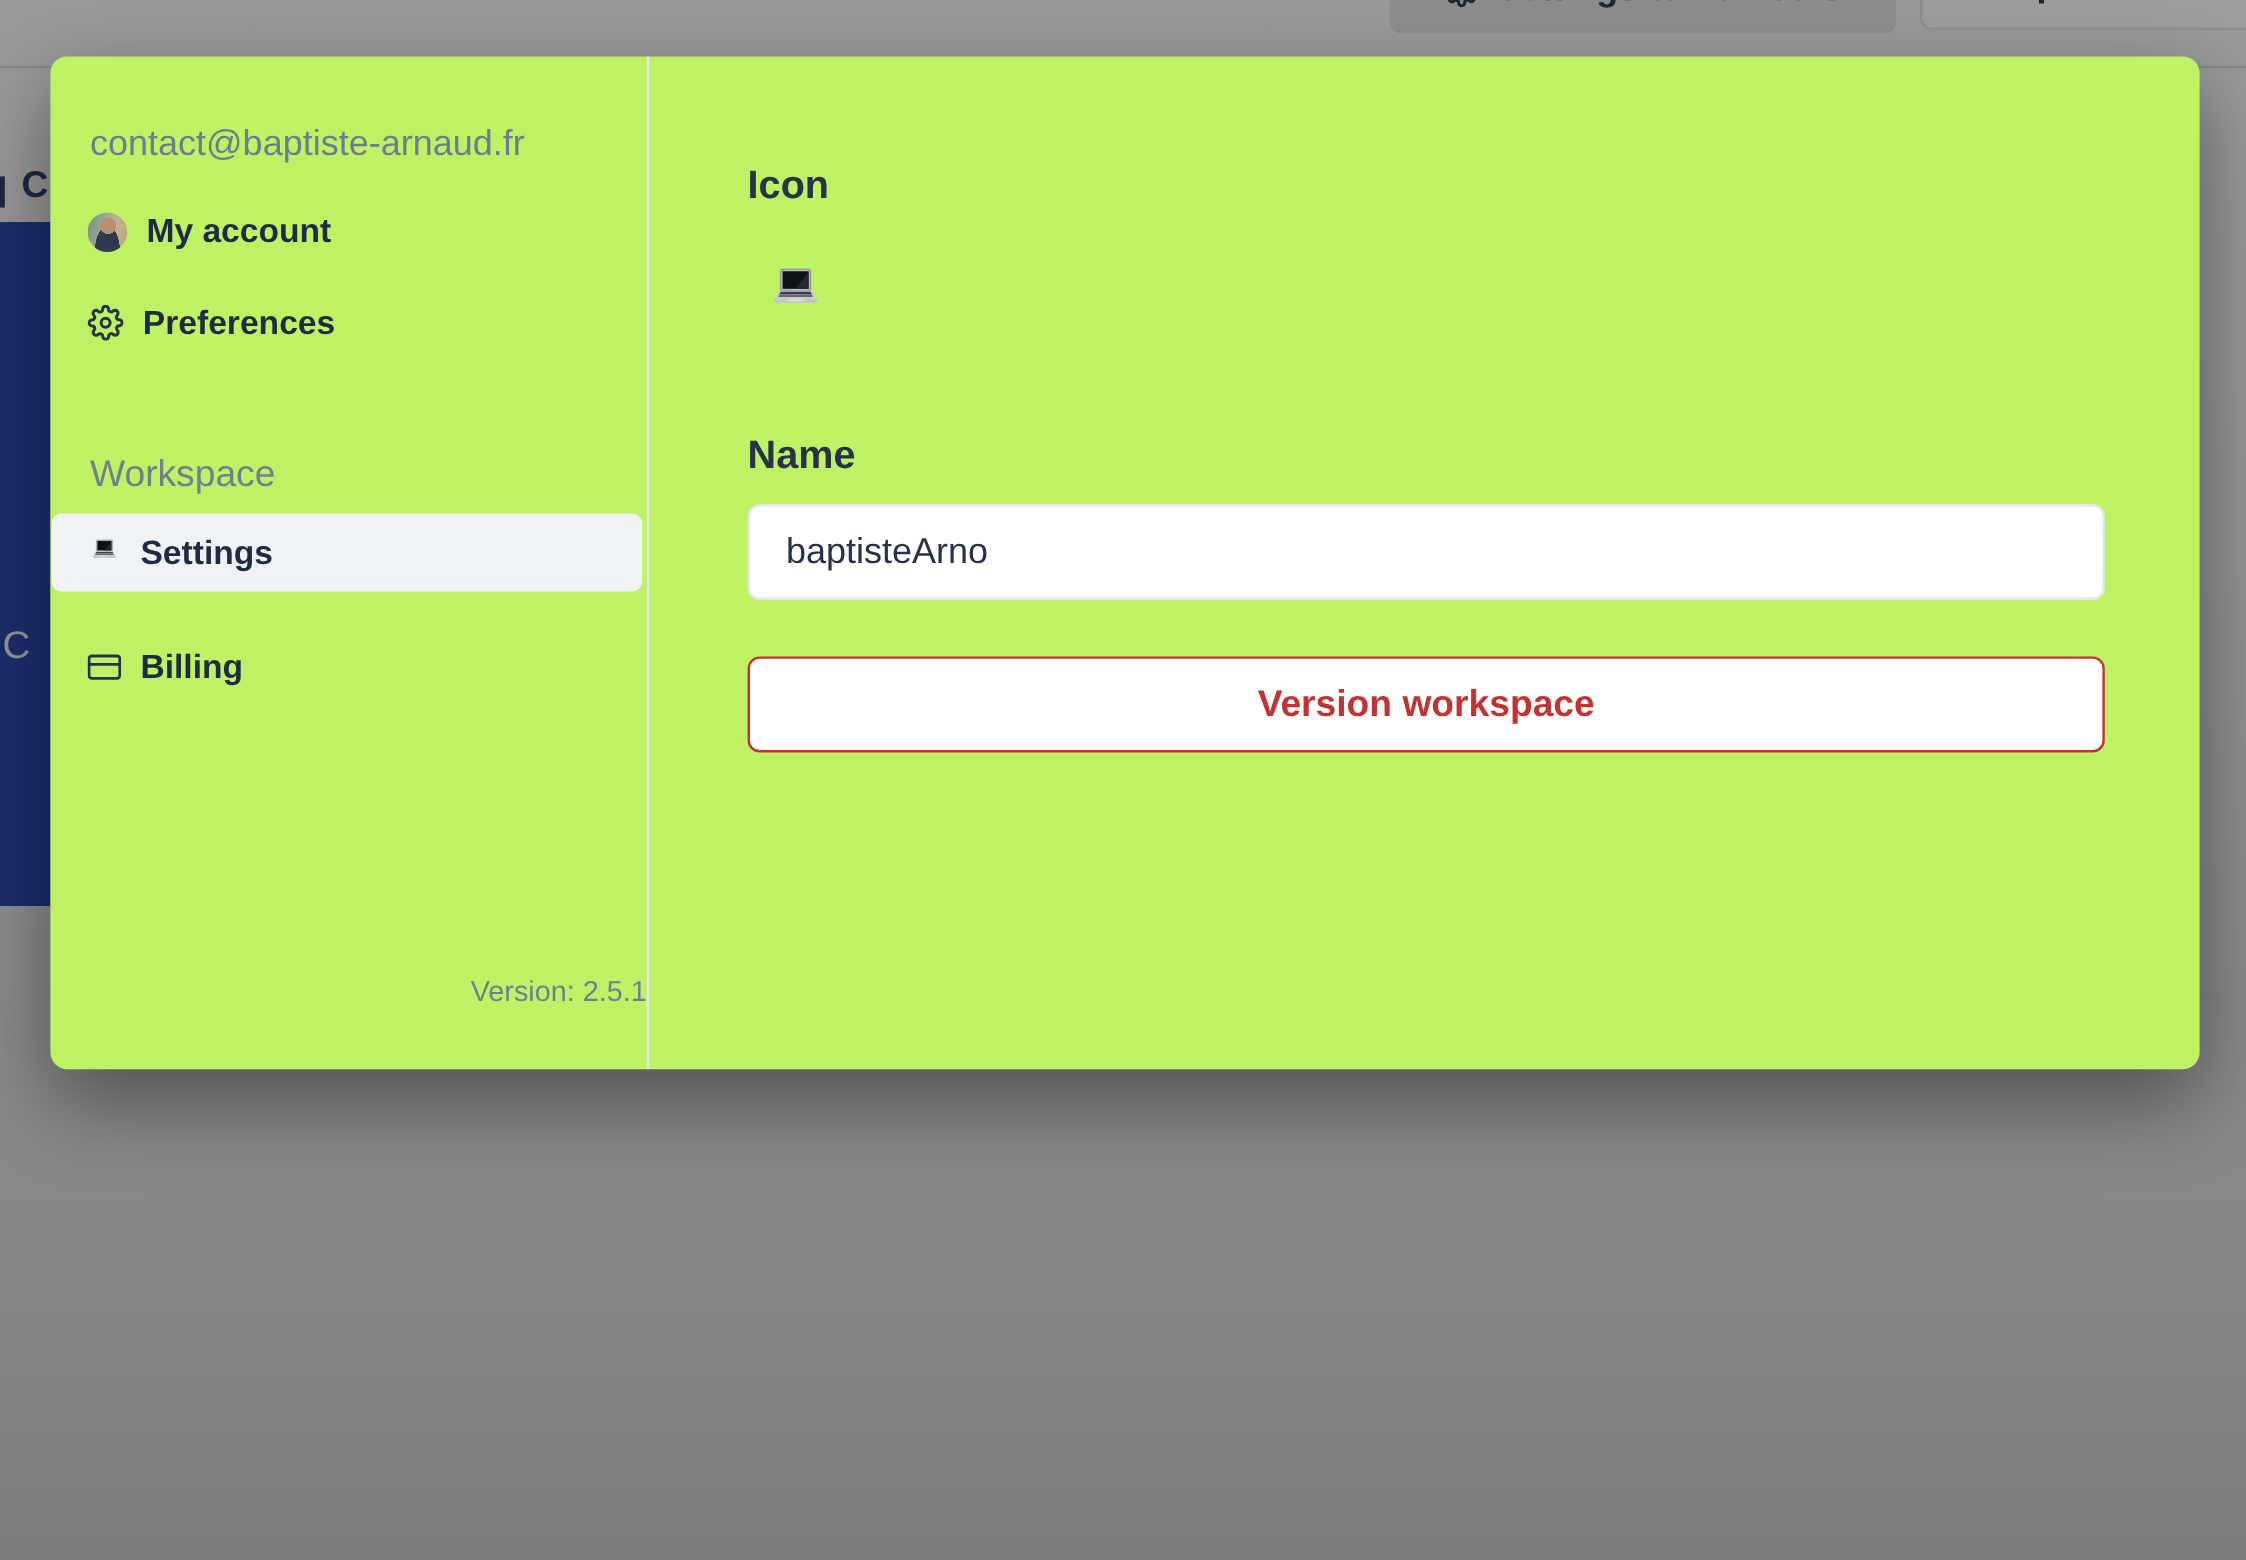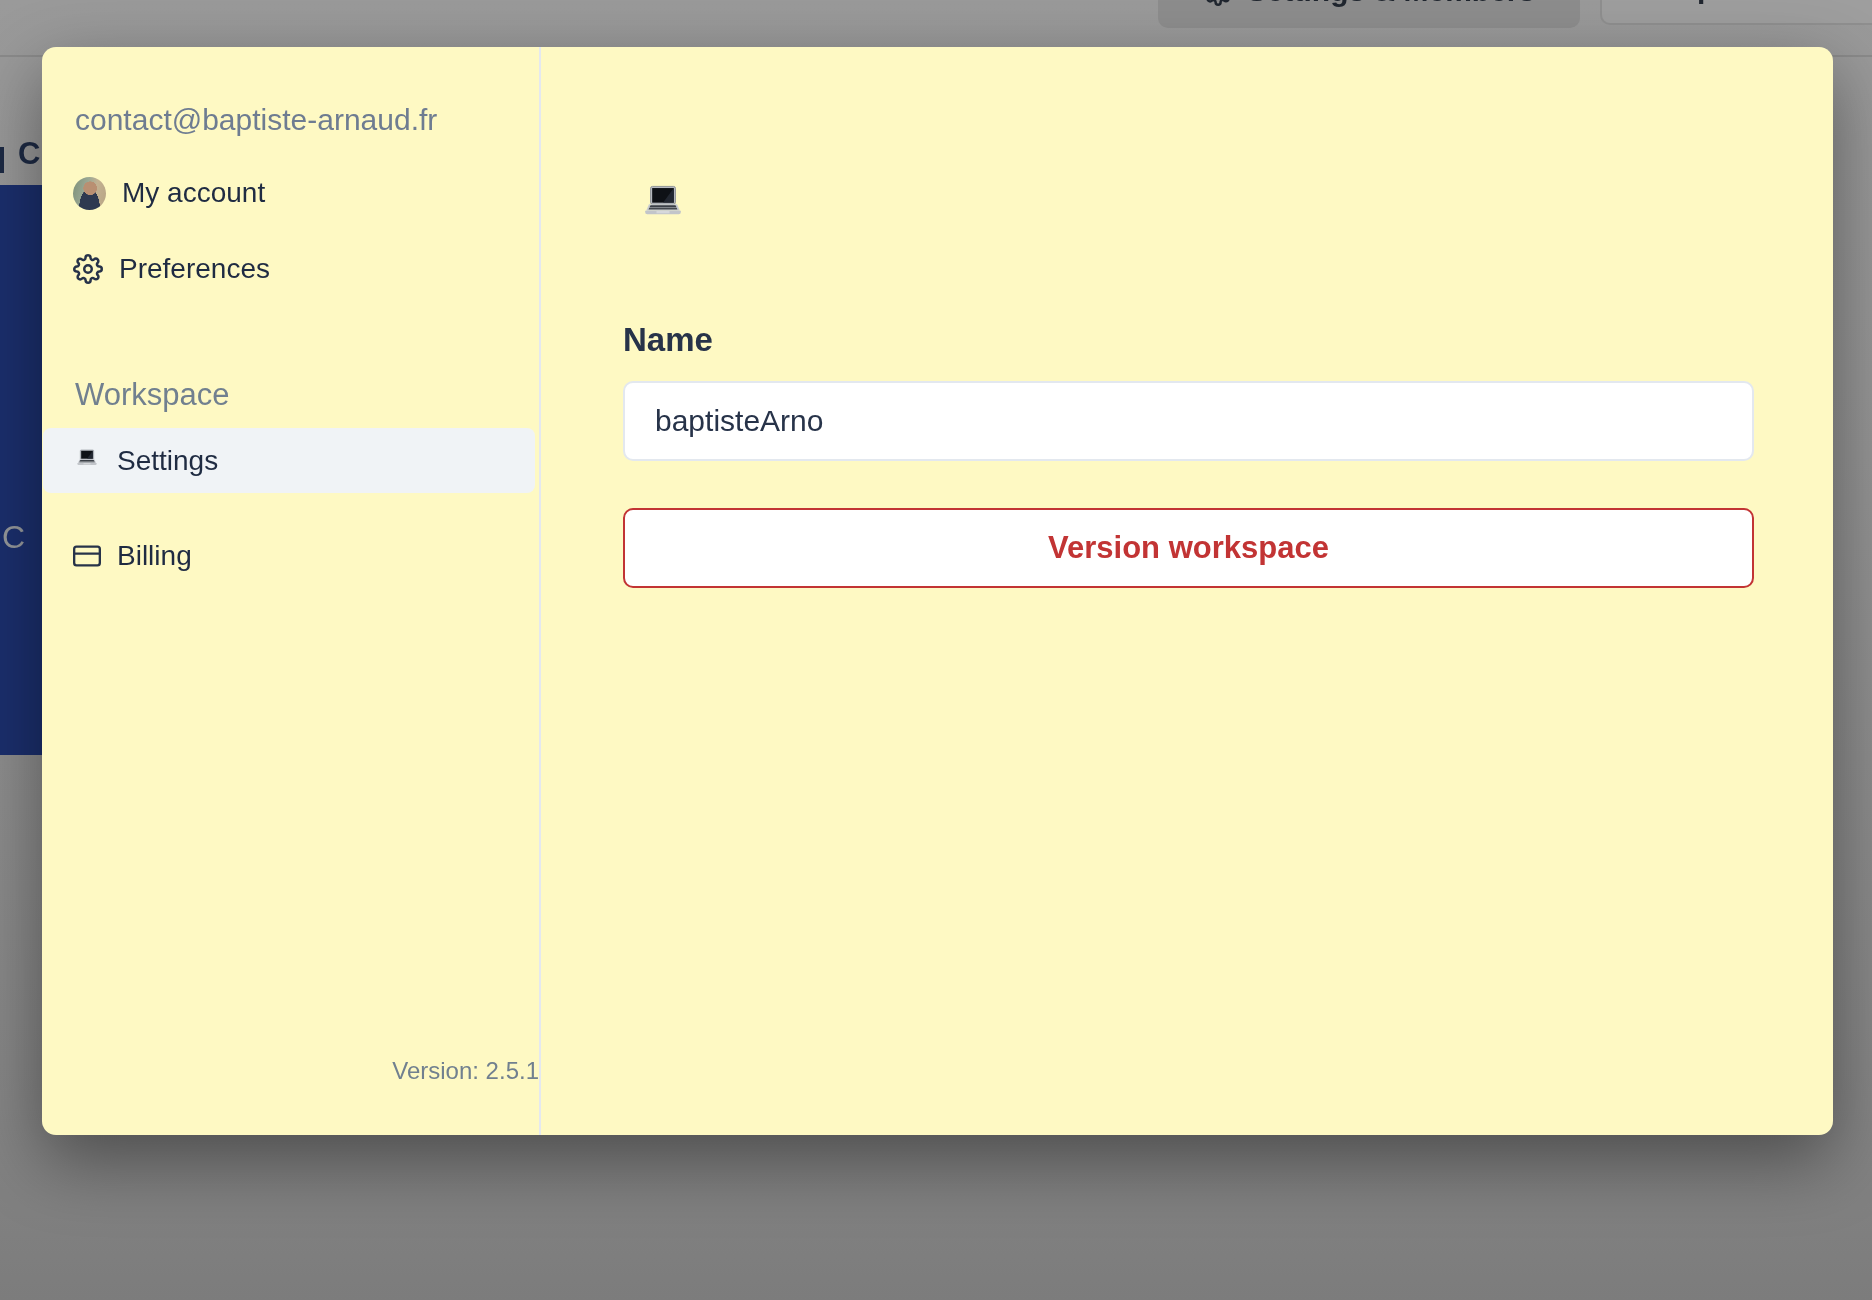--- a/index.html
+++ b/index.html
@@ -22,31 +22,31 @@
     display:flex;align-items:center;padding-left:14px;gap:12px;
     color:#20262f;font-size:30px;font-weight:600;cursor:pointer;box-sizing:border-box;
   }
   .dimmed-icon{filter:brightness(.78) saturate(.7);}
   .cr-text{position:absolute;left:18px;top:136px;font-size:31px;font-weight:700;color:#1d2a44;}
   .cr-fragment{position:absolute;left:0;top:147px;width:4px;height:26px;background:#1d2a44;}
   .blue-card{position:absolute;left:0;top:185px;width:42px;height:570px;background:#1b2f6d;}
   .blue-card span{position:absolute;left:2px;top:334px;font-size:32px;color:#95989b;}
   
   .modal{
-    position:absolute;left:42px;top:47px;width:1791px;height:1088px;background:#fef9c3;
+    position:absolute;left:42px;top:47px;width:1791px;height:844px;background:#bef264;
     border-radius:14px;box-shadow:0 25px 70px rgba(0,0,0,.42);display:flex;z-index:10;overflow:hidden;
   }
   .sidebar{
     width:499px;flex:none;border-right:2px solid #E4E8EF;position:relative;
     box-sizing:border-box;padding-top:56px;
   }
   .sidebar-email{margin-left:33px;font-size:30px;line-height:34px;color:#6E7C91;}
   .side-item{
     display:flex;align-items:center;gap:16px;height:40px;margin-left:31px;
-    font-size:28px;font-weight:400;color:#1F2B42;cursor:pointer;
+    font-size:28px;font-weight:700;color:#1F2B42;cursor:pointer;
   }
   .item-account{margin-top:36px;}
   .item-preferences{margin-top:36px;}
   .workspace-header{margin:88px 0 0 33px;font-size:31px;line-height:36px;color:#71808F;}
   .item-settings{
     margin:15px 4px 0 1px;height:65px;background:#F0F3F6;border-radius:8px;
     padding-left:30px;box-sizing:border-box;
   }
   .item-members{margin-top:32px;}
   .item-billing{margin-top:43px;}
@@ -150,20 +150,21 @@
         <rect x="1" y="4" width="22" height="16" rx="2" ry="2"></rect>
         <line x1="1" y1="10" x2="23" y2="10"></line>
       </svg>
       <span>Billing</span>
     </div>
 
     <div class="sidebar-version">Version: 2.5.1</div>
   </aside>
 
   <main class="content">
+    <div class="section-label">Icon</div>
 
     <button class="icon-picker">
       <svg width="52" height="52" viewBox="0 0 48 48">
         <rect x="12.5" y="5" width="23" height="16.5" rx="1.8" fill="#b7bac0" stroke="#878b92" stroke-width="0.8"></rect>
         <rect x="14" y="6.5" width="20" height="13.5" fill="#0e1116"></rect>
         <polygon points="34,6.5 34,20 24,20" fill="#262c36" opacity="0.85"></polygon>
         <polygon points="11,21.5 37,21.5 39.5,27.5 8.5,27.5" fill="#c9ccd1"></polygon>
         <polygon points="12.5,22.3 35.5,22.3 36.6,24.4 11.4,24.4" fill="#3a3f46"></polygon>
         <polygon points="11.2,25 36.8,25 37.3,26.2 10.7,26.2" fill="#44494f"></polygon>
         <path d="M7.5 27.5 h33 v1.2 a2 2 0 0 1 -2 2 h-29 a2 2 0 0 1 -2 -2 z" fill="#c2c5ca"></path>

